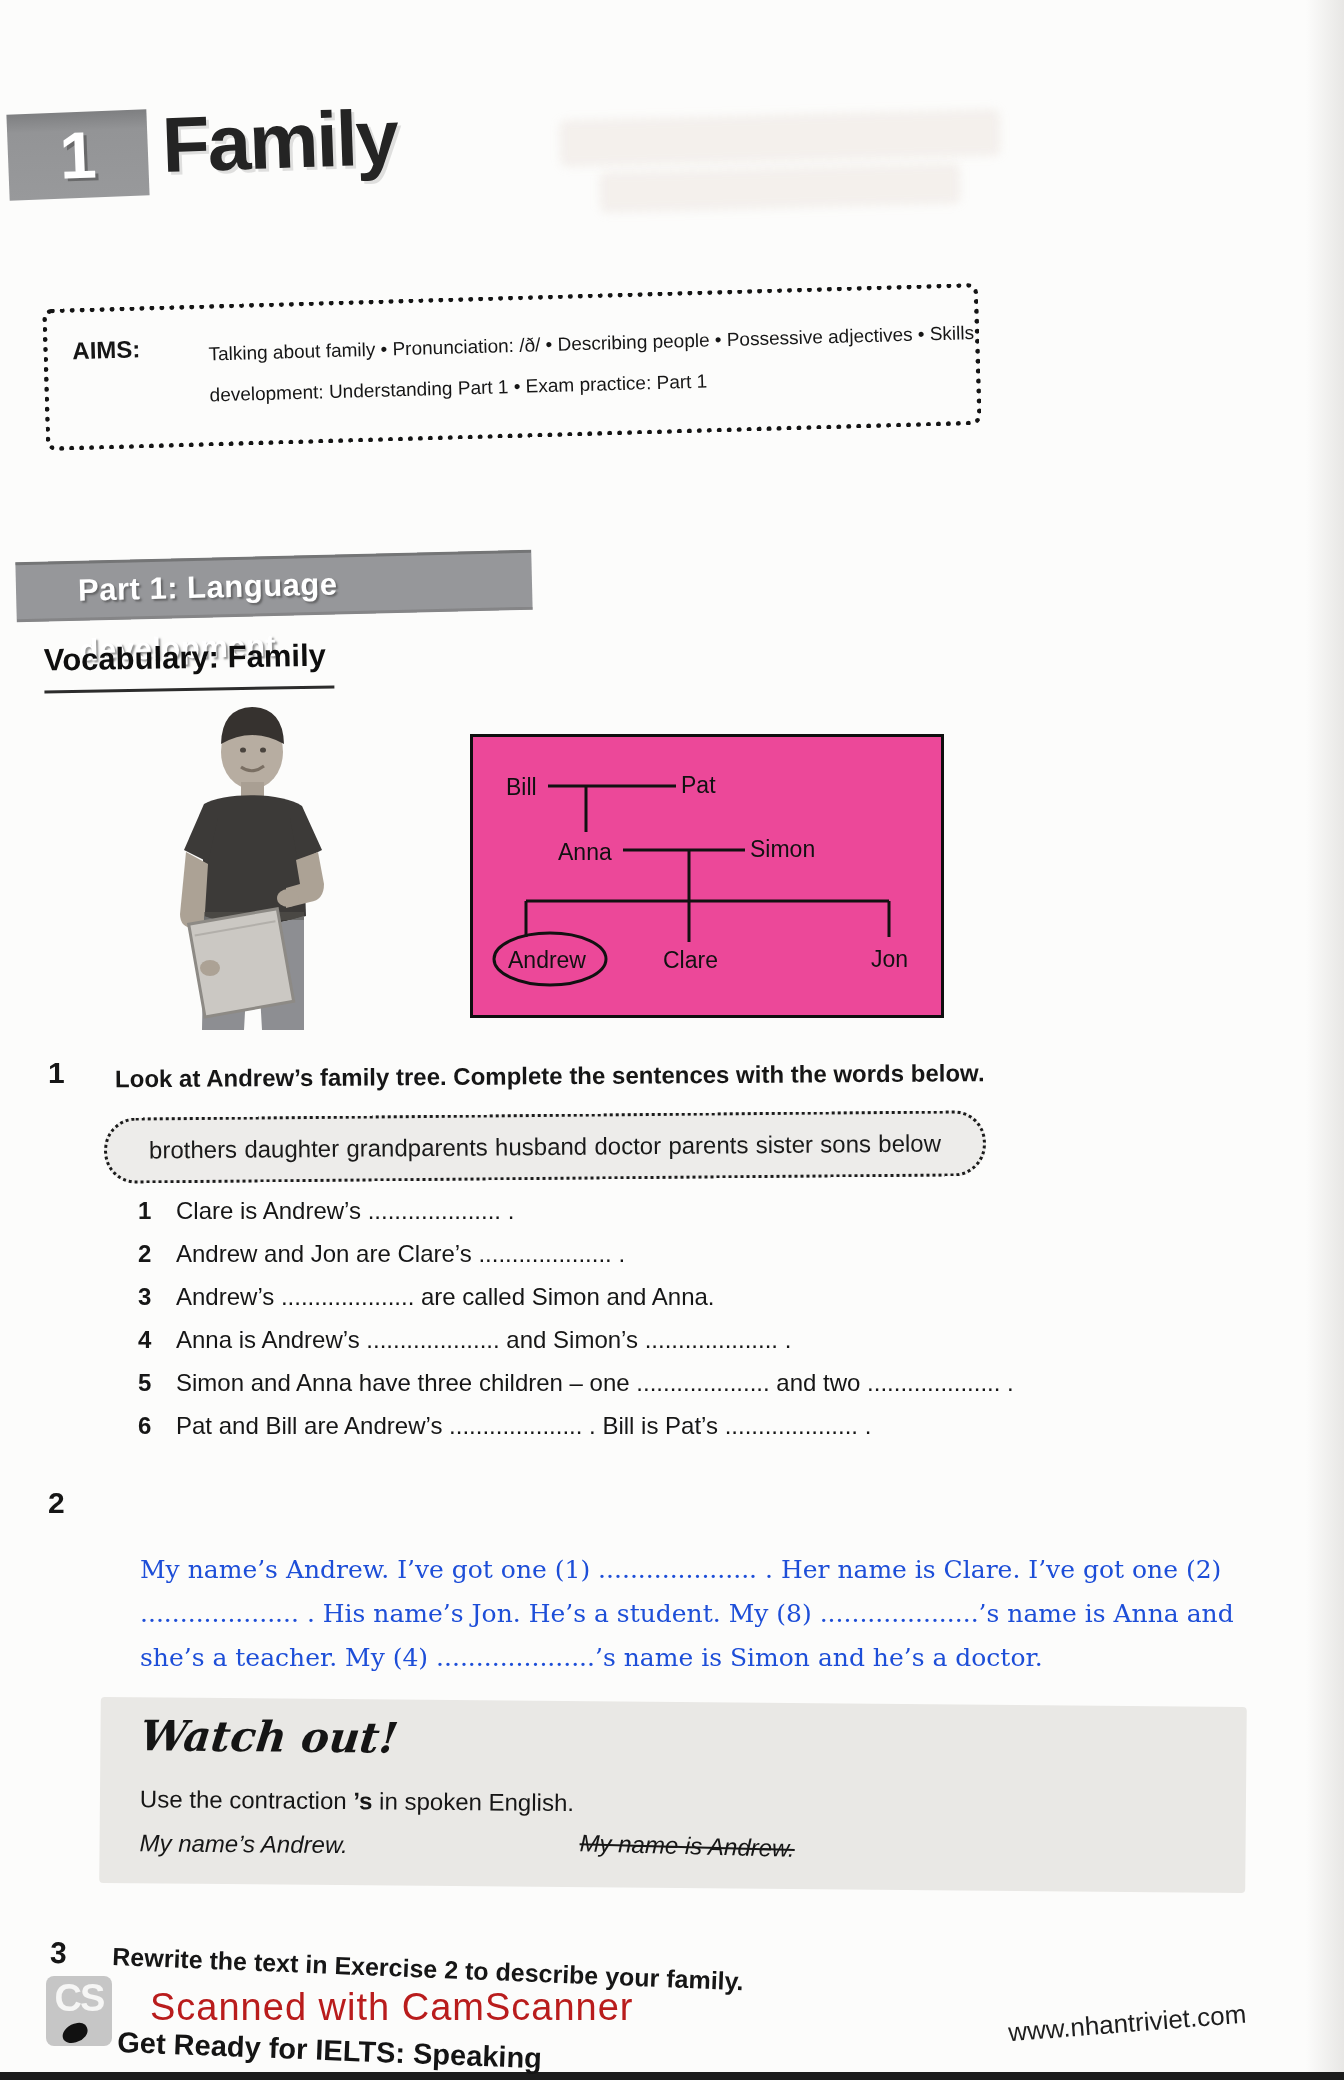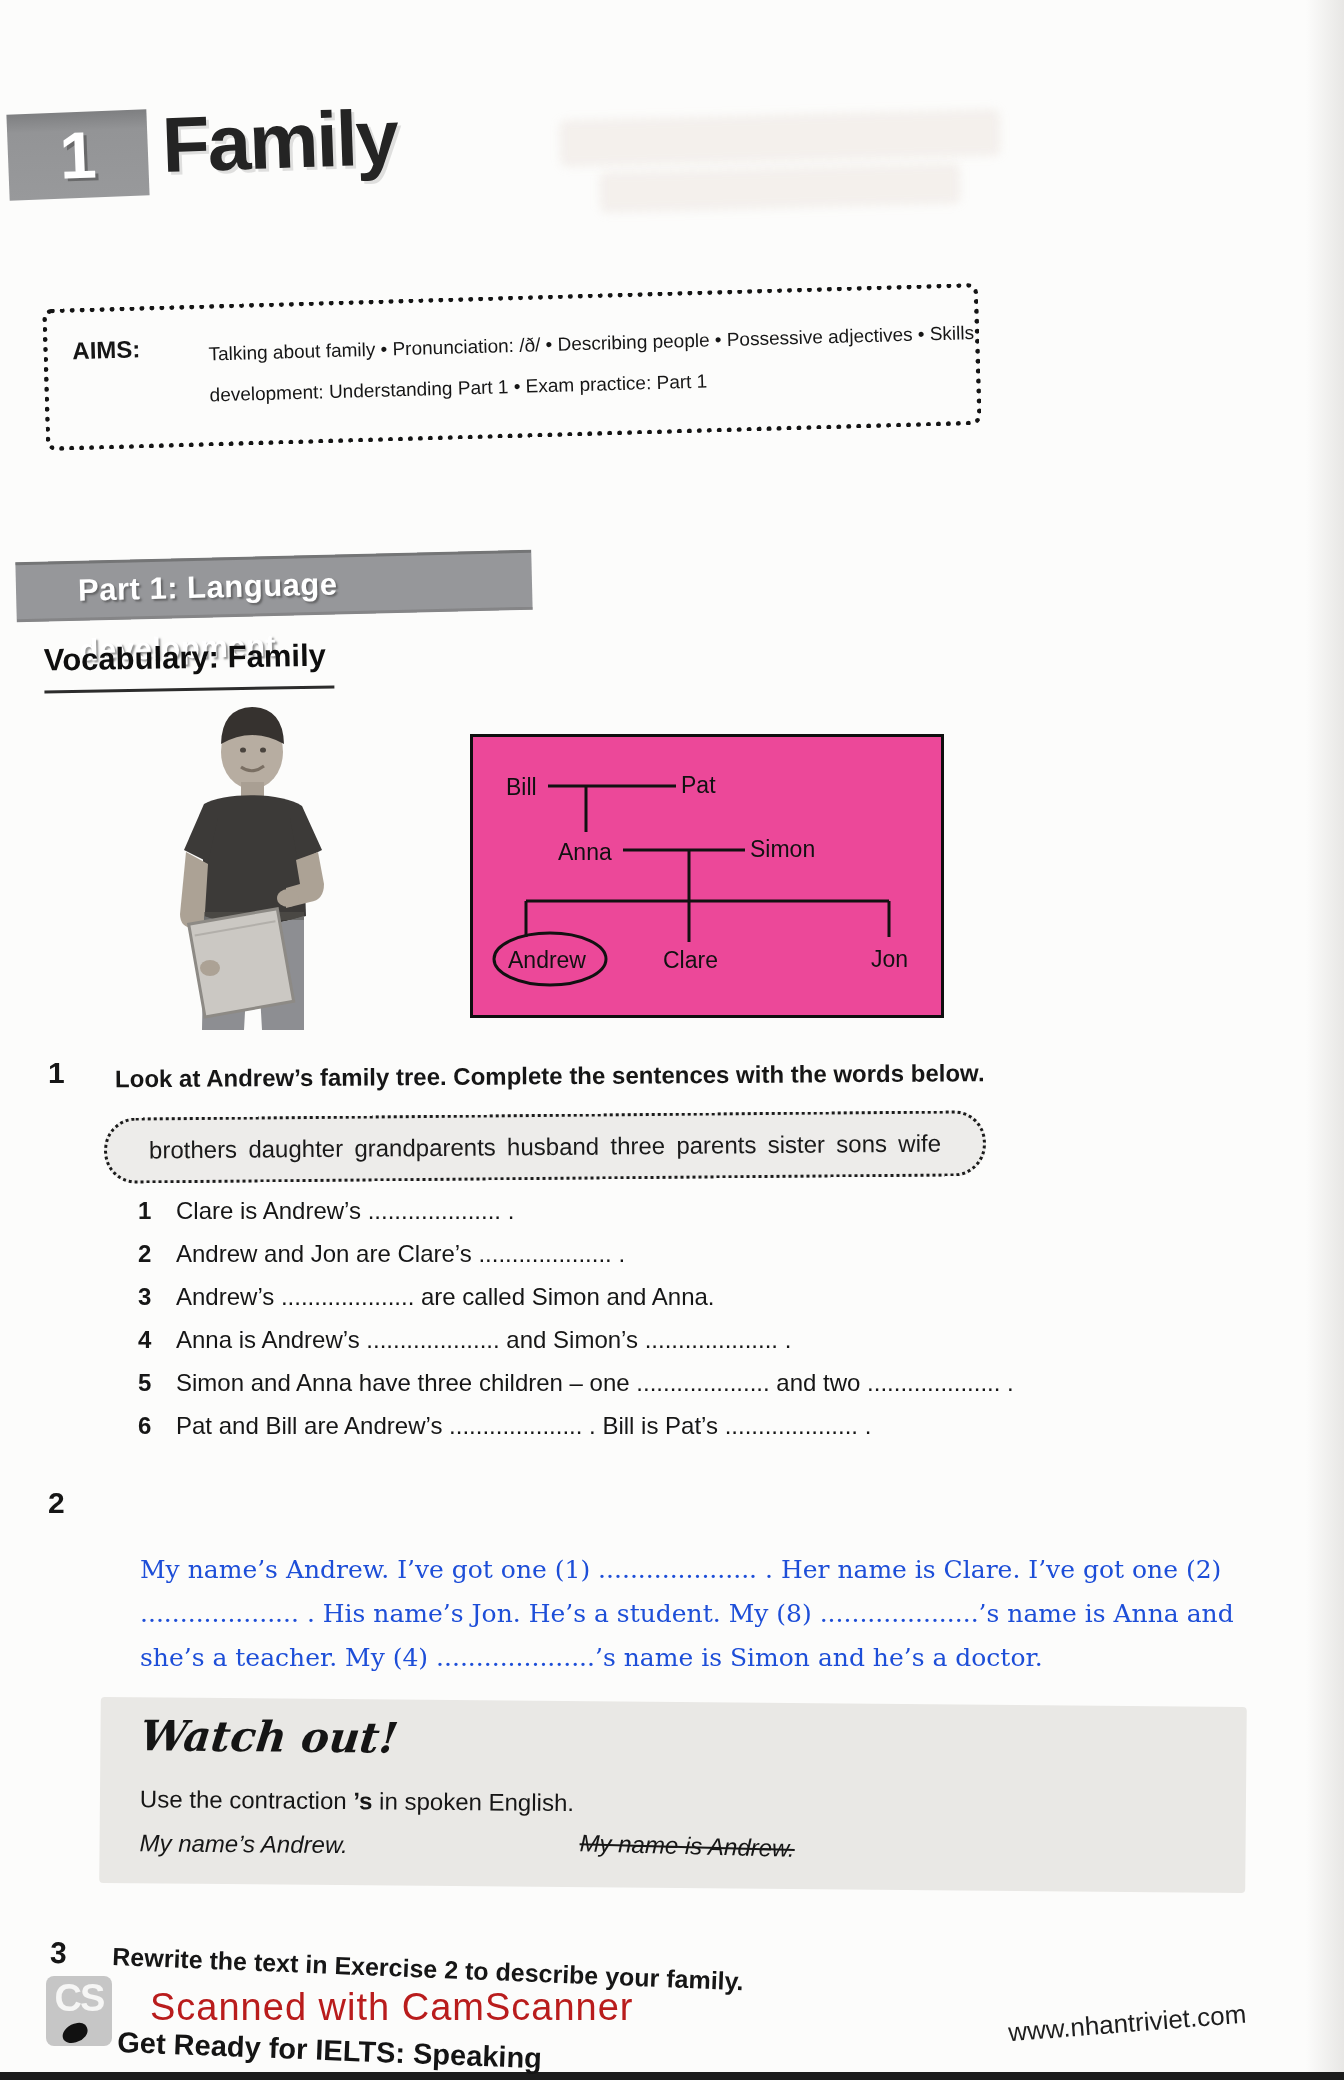--- a/index.html
+++ b/index.html
@@ -154,25 +154,25 @@
   </div>
 
   <div class="ex-num" style="left:48px;top:1056px;">1</div>
   <div class="ex-prompt" style="left:115px;top:1062px;width:920px;transform:rotate(-.4deg);">Look at Andrew’s family tree. Complete the sentences with the words below.</div>
 
   <div class="word-box">
     <span>brothers</span>
     <span>daughter</span>
     <span>grandparents</span>
     <span>husband</span>
-    <span>three</span>
+    <span>doctor</span>
     <span>parents</span>
     <span>sister</span>
     <span>sons</span>
-    <span>wife</span>
+    <span>below</span>
   </div>
 
   <div class="sentences">
     <div class="sent-row">
       <span class="sent-num">1</span>
       <span class="sent-text">Clare is Andrew’s .................... .</span>
     </div>
     <div class="sent-row">
       <span class="sent-num">2</span>
       <span class="sent-text">Andrew and Jon are Clare’s .................... .</span>

